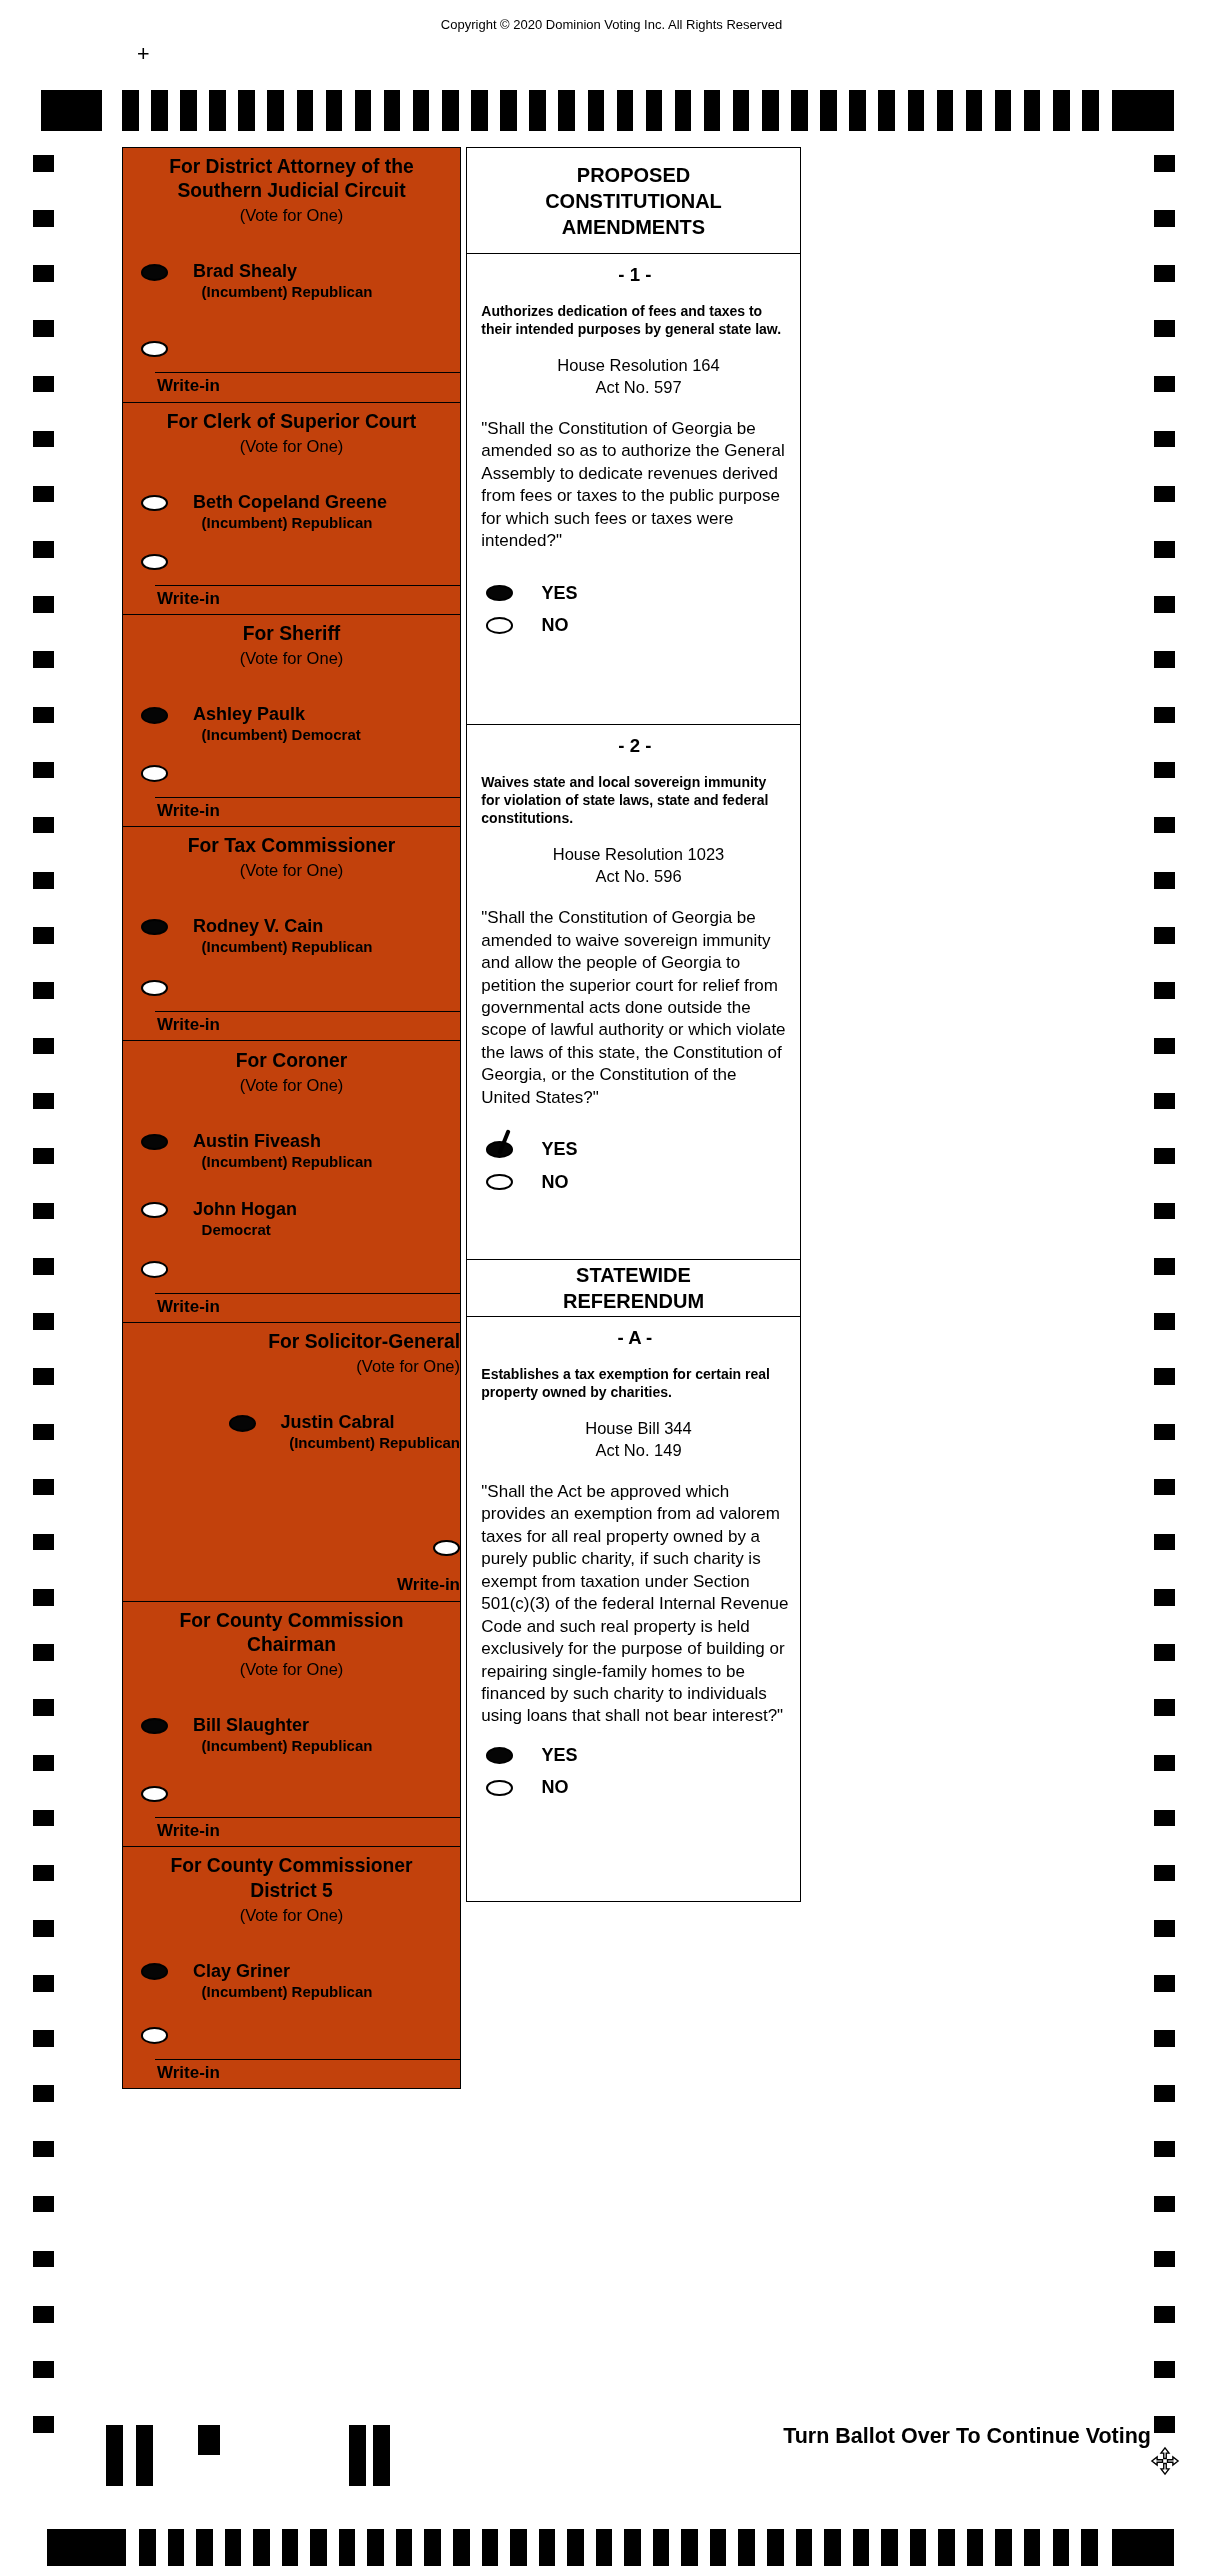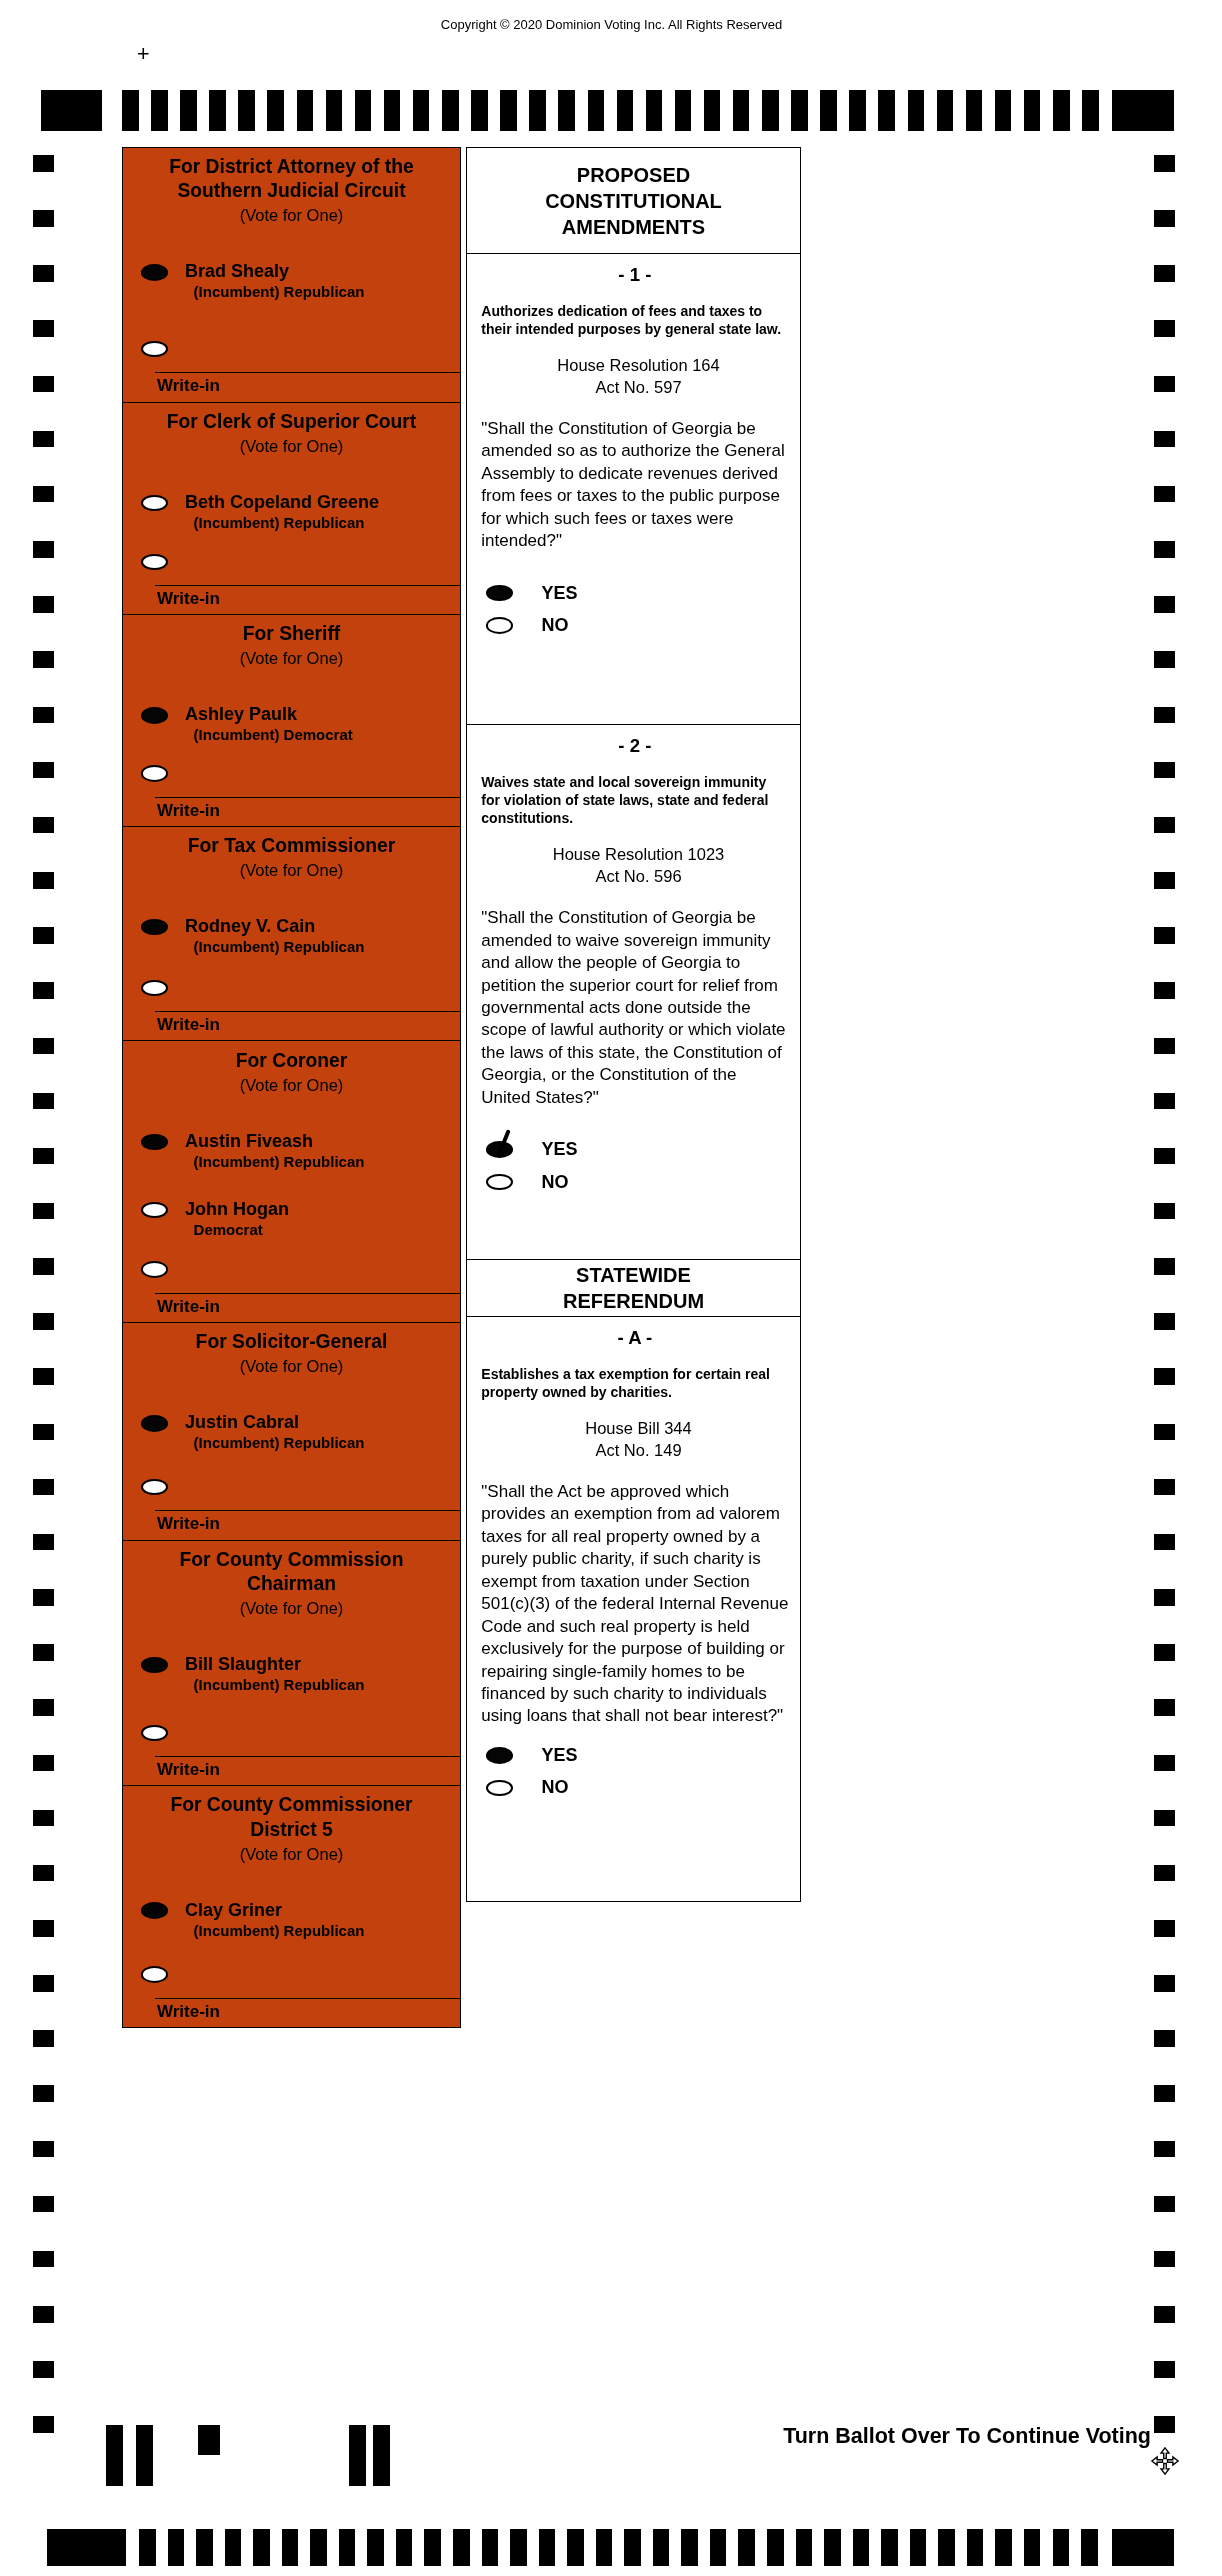--- a/index.html
+++ b/index.html
@@ -19,21 +19,21 @@
   .oval { display:inline-block; flex:none; width:27px; height:16.5px; border:2.1px solid #000; border-radius:50%; background:#fff; position:relative; }
   .oval.filled { background:#050505; }
   .oval.tail::after { content:""; position:absolute; left:14.3px; top:-14.3px; width:4.3px; height:26px; background:#000; transform:rotate(22deg); border-radius:2.1px; }
 
   
   .left-col { position:absolute; left:122px; top:147px; width:339px; }
   .race { width:339px; border:1.4px solid #000; margin-top:-1.4px; display:flex; flex-direction:column; background:#c2410c; }
   .race:first-child { margin-top:0; }
   .race-title { margin-top:7.2px; text-align:center; font-weight:bold; font-size:19.3px; line-height:1.25; white-space:pre-line; }
   .vote-for { margin-top:2.9px; text-align:center; font-size:16.5px; }
-  .cand { display:flex; align-items:flex-start; gap:17px; padding-left:18px; margin-top:36px; }
+  .cand { display:flex; align-items:flex-start; gap:25px; padding-left:18px; margin-top:36px; }
   .cand + .cand { margin-top:29px; }
   .cand .oval { margin-top:2.9px; }
   .cand-name { font-weight:bold; font-size:18px; line-height:1.15; }
   .cand-sub { font-weight:bold; font-size:15px; padding-left:8.6px; margin-top:1.4px; }
   .spacer { flex:1; min-height:18.6px; }
   .wi-oval-row { padding-left:18px; }
   .wi-line { margin-left:32px; margin-top:13px; border-top:1.4px solid #000; height:0; }
   .wi-label { padding-left:34px; margin-top:2.9px; margin-bottom:5.7px; font-weight:bold; font-size:17px; }
 
   
@@ -275,21 +275,21 @@
           <div class="cand-name">John Hogan</div>
           <div class="cand-sub">Democrat</div>
         </div>
       </div>
       <div class="spacer"></div>
       <div class="wi-oval-row"><span class="oval"></span></div>
       <div class="wi-line"></div>
       <div class="wi-label">Write-in</div>
     </div>
 
-    <div class="race" style="height:219px;">
+    <div class="race" style="height:280px;align-items:flex-end;">
       <div class="race-title">For Solicitor-General</div>
       <div class="vote-for">(Vote for One)</div>
       <div class="cand">
         <span class="oval filled"></span>
         <div>
           <div class="cand-name">Justin Cabral</div>
           <div class="cand-sub">(Incumbent) Republican</div>
         </div>
       </div>
       <div class="spacer"></div>

